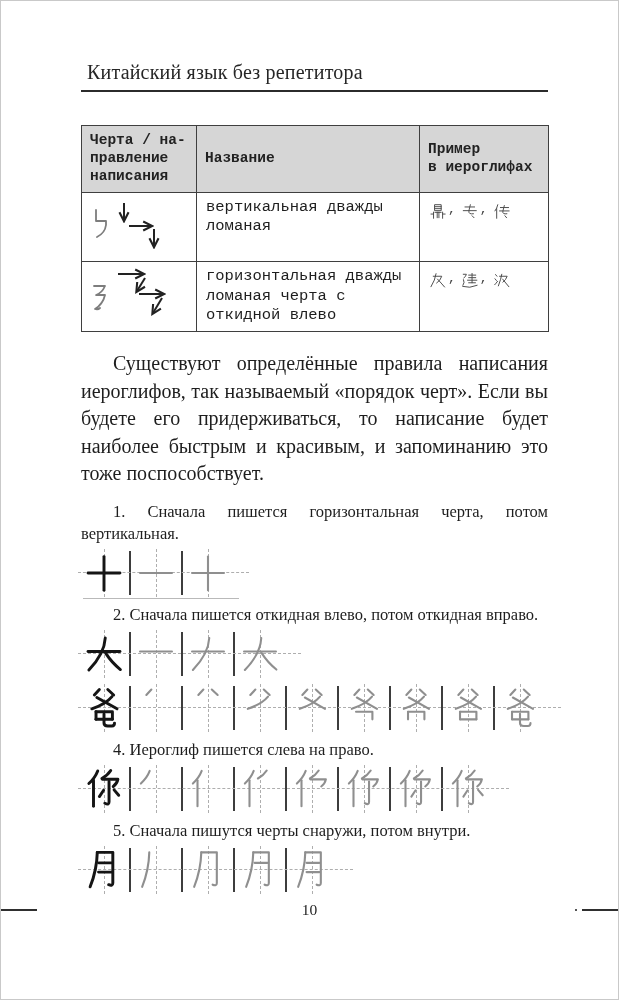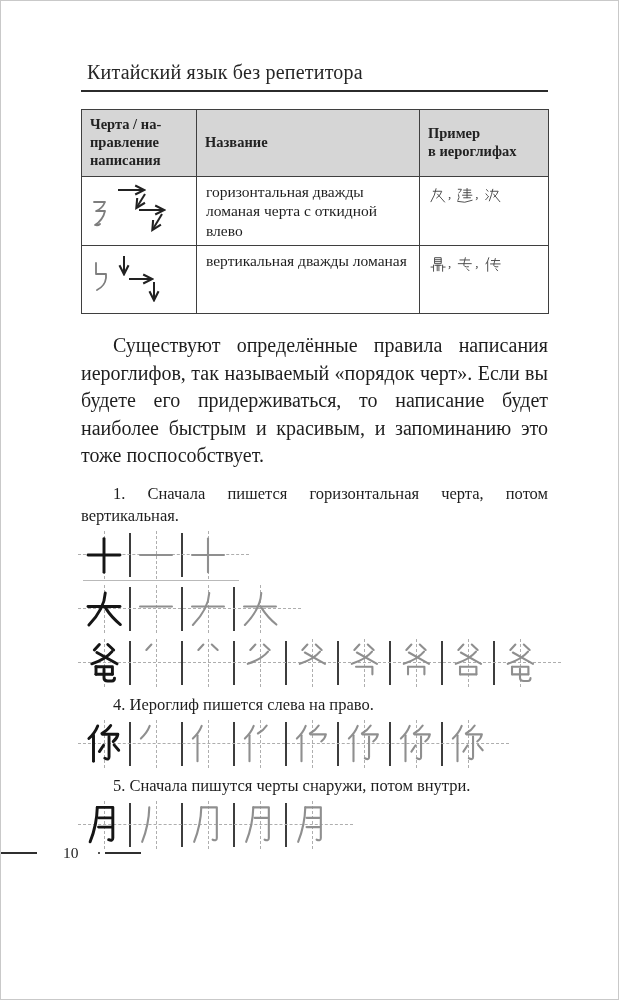--- a/index.html
+++ b/index.html
@@ -13,21 +13,21 @@
     font-family:"Liberation Serif","DejaVu Serif",serif;
     color:#1e1e1e;
   }
   .content{padding:0 70px 0 80px;}
 
   
   .pagehead{margin:60px 0 0 6px;font-size:20px;letter-spacing:.2px;color:#262626;}
   .headrule{height:2px;background:#2b2b2b;margin-top:6px;width:467px;}
 
   
-  table.stroke-table{border-collapse:collapse;margin-top:17px;width:467px;table-layout:fixed;}
+  table.stroke-table{border-collapse:collapse;margin-top:33px;width:467px;table-layout:fixed;font-family:Liberation Mono, monospace;}
   .stroke-table th,.stroke-table td{border:1.6px solid #3f3f3f;}
   .stroke-table th{
     background:#d6d6d6;font-size:14.5px;font-weight:bold;text-align:left;
     padding:6px 8px;line-height:1.24;white-space:pre-line;vertical-align:middle;color:#222;
   }
   .stroke-table td{font-size:15.5px;padding:5px 9px;vertical-align:top;line-height:1.26;}
   td.diagram-cell{vertical-align:middle;padding:3px 2px;}
   td.example-cell{padding-top:9px;}
   .hz{vertical-align:top;margin-top:1px;}
   .hz-comma{font-size:13px;color:#444;margin:0 5px 0 2px;vertical-align:top;}
@@ -43,21 +43,21 @@
   
   .practice{position:relative;height:52px;margin:2px 0 2px -2px;display:flex;align-items:center;width:max-content;}
   .pcell{position:relative;width:50px;height:52px;display:flex;align-items:center;justify-content:center;}
   .pcell::before{content:"";position:absolute;left:50%;top:2px;bottom:2px;border-left:1px dashed #aeaeae;}
   .pcell svg{position:relative;}
   .psep{width:2px;height:44px;background:#3d3d3d;flex:0 0 2px;}
   .dotline{position:absolute;left:-1px;top:25px;width:calc(100% + 17px);border-top:1px dashed #aeaeae;}
   .pbase{position:absolute;left:4px;right:-6px;bottom:0;border-bottom:1px solid #b9b9b9;}
 
   
-  .pagefoot{position:absolute;top:843px;left:0;right:0;display:flex;justify-content:flex-start;align-items:center;}
+  .pagefoot{position:absolute;top:900px;left:0;right:0;display:flex;justify-content:space-between;align-items:center;}
   .fdash{width:36px;height:2px;background:#2f2f2f;position:relative;}
   .fdash::before{content:"";position:absolute;left:-7px;top:0;width:2px;height:2px;background:#555;}
   .fnum{font-size:15.5px;margin:0 26px;}
 </style>
 </head>
 <body>
 
 <div class="content">
 
   <div class="pagehead">Китайский язык без репетитора</div>
@@ -73,60 +73,20 @@
       <tr>
         <th>Черта / на-
 правление
 написания</th>
         <th>Название</th>
         <th>Пример
 в иероглифах</th>
       </tr>
     </thead>
     <tbody>
-      <tr>
-        <td class="diagram-cell">
-          <svg width="108" height="56" viewBox="0 0 100 56">
-            <defs>
-              <marker id="ah1" viewBox="0 0 10 10" refX="7.5" refY="5" markerWidth="6.5" markerHeight="6.5" orient="auto">
-                <path d="M1.5 1.5 L8.5 5 L1.5 8.5" fill="none" stroke="#222" stroke-width="1.6"></path>
-              </marker>
-            </defs>
-            <path d="M6 21 L17 21 Q14 28 8 30 L17 30 Q15 39 7 44 Q10 45 12 43" fill="none" stroke="#7d7d7d" stroke-width="1.8" stroke-linecap="round" stroke-linejoin="round"></path>
-            <g fill="none" stroke="#222" stroke-width="2">
-              <path d="M30 9 L55 9" marker-end="url(#ah1)"></path>
-              <path d="M57 13 L49 26" marker-end="url(#ah1)"></path>
-              <path d="M51 29 L75 29" marker-end="url(#ah1)"></path>
-              <path d="M74 33 L65 48" marker-end="url(#ah1)"></path>
-            </g>
-          </svg>
-        </td>
-        <td>горизонтальная дважды ломаная черта с откидной влево</td>
-        <td class="example-cell"><svg class="hz" width="17" height="17" viewBox="0 0 30 30" fill="none" stroke="#4a4a4a" stroke-width="1.7" stroke-linecap="round" stroke-linejoin="round">
-              <path d="M12.5 3 Q11 14 3.5 26"></path>
-              <path d="M7.5 7.5 L22.5 7.5 Q20 15.5 13.5 19.5"></path>
-              <path d="M15 12.5 Q21.5 19.5 27.5 26.5"></path>
-            </svg><span class="hz-comma">,</span><svg class="hz" width="17" height="17" viewBox="0 0 30 30" fill="none" stroke="#4a4a4a" stroke-width="1.7" stroke-linecap="round" stroke-linejoin="round">
-              <path d="M19.5 2.5 L19.5 19"></path>
-              <path d="M13.5 5.5 L26 5.5"></path>
-              <path d="M13.5 10 L26 10"></path>
-              <path d="M11.5 14.5 L28 14.5"></path>
-              <path d="M13.5 19 L25.5 19"></path>
-              <path d="M4 4 L9.5 4 Q8.5 8.5 5 10.5"></path>
-              <path d="M4.5 13.5 Q7 18.5 3.5 23.5"></path>
-              <path d="M3 25.5 Q15 29.5 28.5 23.5"></path>
-            </svg><span class="hz-comma">,</span><svg class="hz" width="17" height="17" viewBox="0 0 30 30" fill="none" stroke="#4a4a4a" stroke-width="1.7" stroke-linecap="round" stroke-linejoin="round">
-              <path d="M4.5 4.5 L7 7.5"></path>
-              <path d="M3.5 12 L6 15"></path>
-              <path d="M3 22.5 Q5.5 20 8 16.5"></path>
-              <path d="M15.5 4 Q14 13 9.5 24.5"></path>
-              <path d="M11.5 7.5 L25 7.5 Q23 14 17.5 18"></path>
-              <path d="M17 12.5 Q22.5 19.5 28 26"></path>
-            </svg></td>
-      </tr>
       <tr>
         <td class="diagram-cell">
           <svg width="108" height="56" viewBox="0 0 100 56">
             <defs>
               <marker id="ah2" viewBox="0 0 10 10" refX="7.5" refY="5" markerWidth="6.5" markerHeight="6.5" orient="auto">
                 <path d="M1.5 1.5 L8.5 5 L1.5 8.5" fill="none" stroke="#222" stroke-width="1.6"></path>
               </marker>
             </defs>
             <path d="M8 14 L8 25 L18 25 L18 29 Q17 37 9 41" fill="none" stroke="#7d7d7d" stroke-width="1.8" stroke-linecap="round" stroke-linejoin="round"></path>
             <g fill="none" stroke="#222" stroke-width="2">
@@ -155,20 +115,60 @@
               <path d="M19.5 22.5 L23 26"></path>
             </svg><span class="hz-comma">,</span><svg class="hz" width="17" height="17" viewBox="0 0 30 30" fill="none" stroke="#4a4a4a" stroke-width="1.7" stroke-linecap="round" stroke-linejoin="round">
               <path d="M8.5 3 Q7 9.5 3.5 14"></path>
               <path d="M6.5 10 L6.5 27"></path>
               <path d="M13 8 L27.5 8"></path>
               <path d="M11.5 14 L28.5 14"></path>
               <path d="M20 4.5 L17.5 14 Q16 20.5 24.5 19"></path>
               <path d="M21 22.5 L24 26"></path>
             </svg></td>
       </tr>
+      <tr>
+        <td class="diagram-cell">
+          <svg width="108" height="56" viewBox="0 0 100 56">
+            <defs>
+              <marker id="ah1" viewBox="0 0 10 10" refX="7.5" refY="5" markerWidth="6.5" markerHeight="6.5" orient="auto">
+                <path d="M1.5 1.5 L8.5 5 L1.5 8.5" fill="none" stroke="#222" stroke-width="1.6"></path>
+              </marker>
+            </defs>
+            <path d="M6 21 L17 21 Q14 28 8 30 L17 30 Q15 39 7 44 Q10 45 12 43" fill="none" stroke="#7d7d7d" stroke-width="1.8" stroke-linecap="round" stroke-linejoin="round"></path>
+            <g fill="none" stroke="#222" stroke-width="2">
+              <path d="M30 9 L55 9" marker-end="url(#ah1)"></path>
+              <path d="M57 13 L49 26" marker-end="url(#ah1)"></path>
+              <path d="M51 29 L75 29" marker-end="url(#ah1)"></path>
+              <path d="M74 33 L65 48" marker-end="url(#ah1)"></path>
+            </g>
+          </svg>
+        </td>
+        <td>горизонтальная дважды ломаная черта с откидной влево</td>
+        <td class="example-cell"><svg class="hz" width="17" height="17" viewBox="0 0 30 30" fill="none" stroke="#4a4a4a" stroke-width="1.7" stroke-linecap="round" stroke-linejoin="round">
+              <path d="M12.5 3 Q11 14 3.5 26"></path>
+              <path d="M7.5 7.5 L22.5 7.5 Q20 15.5 13.5 19.5"></path>
+              <path d="M15 12.5 Q21.5 19.5 27.5 26.5"></path>
+            </svg><span class="hz-comma">,</span><svg class="hz" width="17" height="17" viewBox="0 0 30 30" fill="none" stroke="#4a4a4a" stroke-width="1.7" stroke-linecap="round" stroke-linejoin="round">
+              <path d="M19.5 2.5 L19.5 19"></path>
+              <path d="M13.5 5.5 L26 5.5"></path>
+              <path d="M13.5 10 L26 10"></path>
+              <path d="M11.5 14.5 L28 14.5"></path>
+              <path d="M13.5 19 L25.5 19"></path>
+              <path d="M4 4 L9.5 4 Q8.5 8.5 5 10.5"></path>
+              <path d="M4.5 13.5 Q7 18.5 3.5 23.5"></path>
+              <path d="M3 25.5 Q15 29.5 28.5 23.5"></path>
+            </svg><span class="hz-comma">,</span><svg class="hz" width="17" height="17" viewBox="0 0 30 30" fill="none" stroke="#4a4a4a" stroke-width="1.7" stroke-linecap="round" stroke-linejoin="round">
+              <path d="M4.5 4.5 L7 7.5"></path>
+              <path d="M3.5 12 L6 15"></path>
+              <path d="M3 22.5 Q5.5 20 8 16.5"></path>
+              <path d="M15.5 4 Q14 13 9.5 24.5"></path>
+              <path d="M11.5 7.5 L25 7.5 Q23 14 17.5 18"></path>
+              <path d="M17 12.5 Q22.5 19.5 28 26"></path>
+            </svg></td>
+      </tr>
     </tbody>
   </table>
 
   <p class="bodytext">Существуют определённые правила написания иероглифов, так называемый «порядок черт». Если вы будете его придерживаться, то написание будет наиболее быстрым и красивым, и запоминанию это тоже поспособствует.</p>
 
   <p class="ruletext first">1. Сначала пишется горизонтальная черта, потом вертикальная.</p>
   <div class="practice">
       <div class="dotline"></div>
       <div class="pcell">
         <svg width="42" height="46" viewBox="0 0 100 100" fill="none" stroke="#151515" stroke-width="7" stroke-linecap="round" stroke-linejoin="round">
@@ -185,20 +185,21 @@
       <div class="psep"></div>
       <div class="pcell">
         <svg width="42" height="46" viewBox="0 0 100 100" fill="none" stroke="#8f8f8f" stroke-width="5" stroke-linecap="round" stroke-linejoin="round">
           <path d="M12 50 L88 50"></path>
           <path d="M50 11 L50 91"></path>
         </svg>
       </div>
       <div class="pbase"></div>
     </div>
 
+  <p class="ruletext">2. Сначала пишется откидная влево, потом откидная вправо.</p>
   <div class="practice">
       <div class="dotline"></div>
       <div class="pcell">
         <svg width="42" height="46" viewBox="0 0 100 100" fill="none" stroke="#151515" stroke-width="7" stroke-linecap="round" stroke-linejoin="round">
           <path d="M12 44 L88 44"></path>
           <path d="M53 12 Q51 50 14 88"></path>
           <path d="M54 48 Q68 70 89 87"></path>
         </svg>
       </div>
       <div class="psep"></div>

